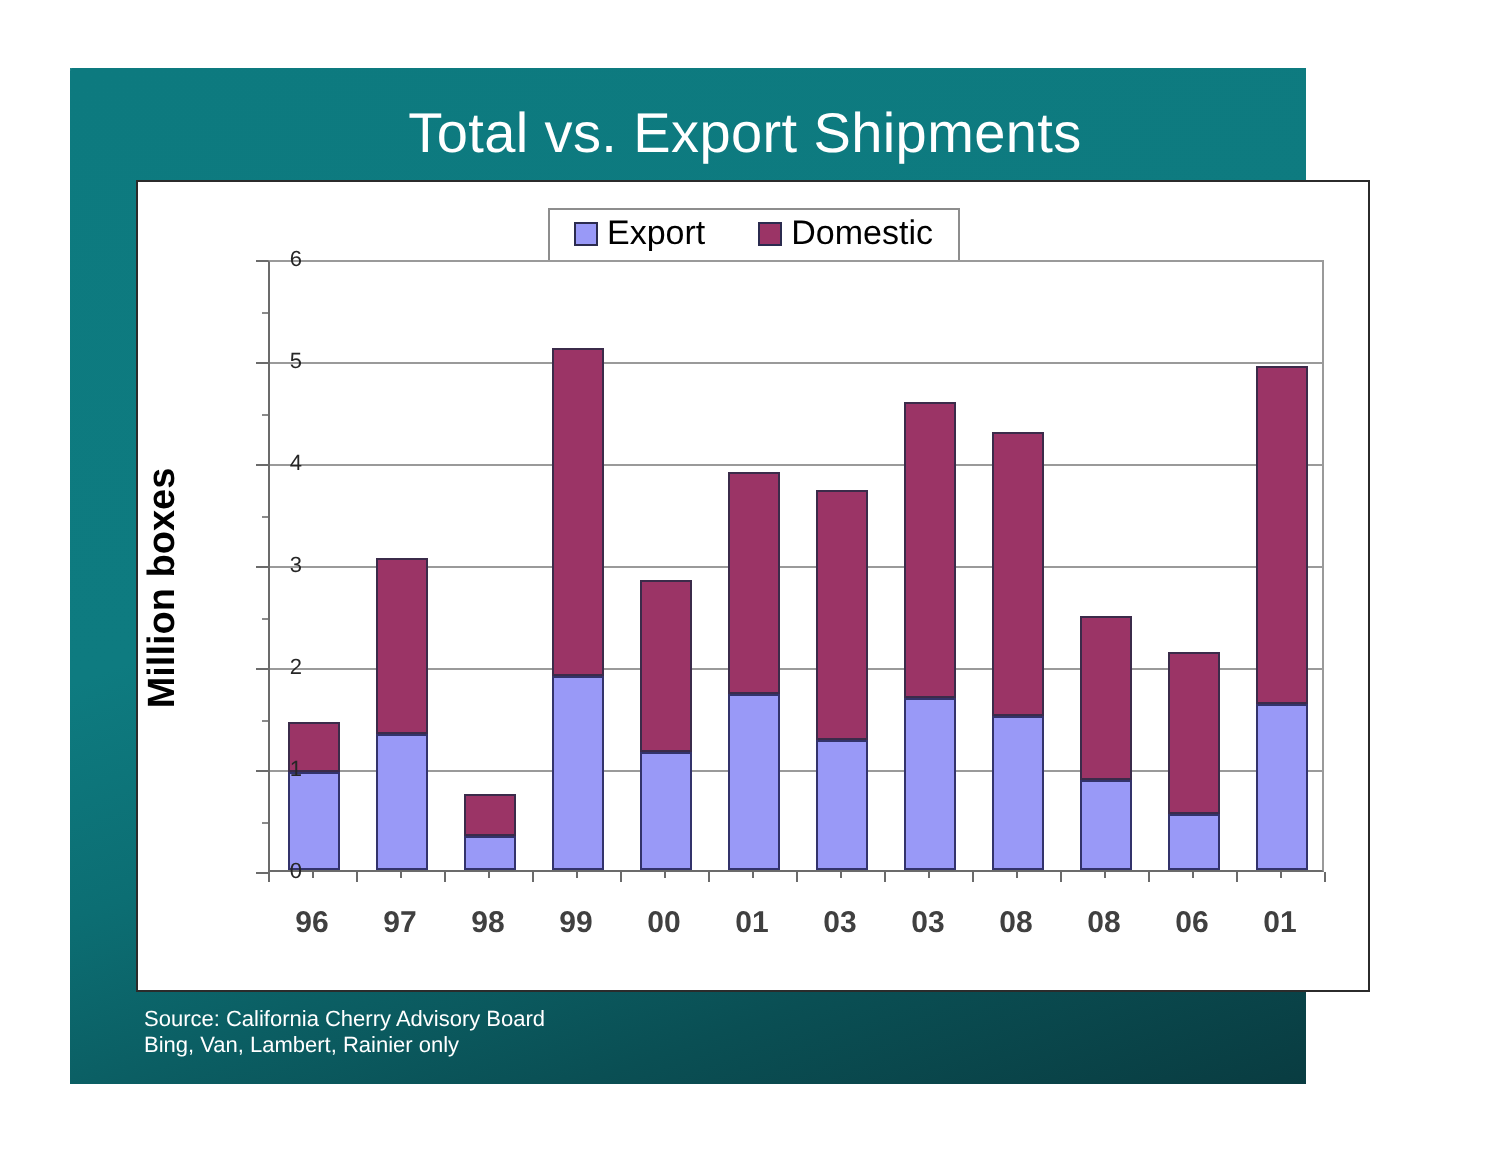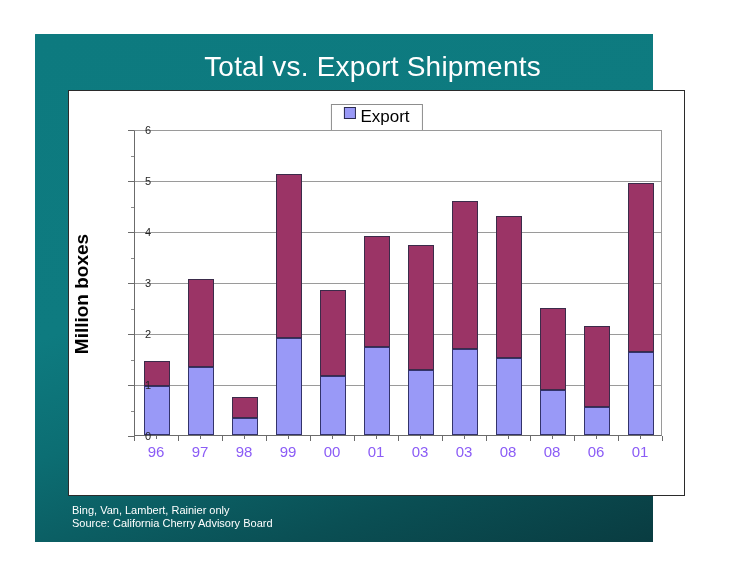--- a/index.html
+++ b/index.html
@@ -63,20 +63,21 @@
     border: 1px solid #8d8d8d;
     background: #ffffff;
     padding: 2px 12px 3px 12px;
     display: flex;
     align-items: center;
     gap: 26px;
     white-space: nowrap;
   }
   .legend-entry {
     display: flex;
+    align-items: center;
     gap: 5px;
     font-size: 17px;
     color: #000000;
     line-height: 20px;
   }
   .legend-swatch {
     width: 10px;
     height: 10px;
     border: 1px solid #2b2b4f;
     display: inline-block;
@@ -165,25 +166,25 @@
   
   .xtick-mark {
     position: absolute;
     top: 345px;
     width: 1px;
     height: 5px;
     background: #6b6b6b;
   }
   .xtick-label {
     position: absolute;
-    top: 352px;
+    top: 362px;
     transform: translateX(-50%);
     font-size: 15px;
-    font-weight: normal;
-    color: #8b5cf6;
+    font-weight: bold;
+    color: #404040;
     white-space: nowrap;
   }
 
   
   #footer {
     position: absolute;
     left: 37px;
     top: 470px;
     color: #ffffff;
     font-size: 11px;
@@ -197,20 +198,24 @@
 <div id="slide">
 
   <div id="slide-title">Total vs. Export Shipments</div>
 
   <div id="chart-panel">
 
     <div id="legend">
         <div class="legend-entry">
           <span class="legend-swatch" style="background: rgb(153, 153, 247);"></span>
           <span>Export</span>
+        </div>
+        <div class="legend-entry">
+          <span class="legend-swatch" style="background: rgb(155, 52, 102);"></span>
+          <span>Domestic</span>
         </div>
       </div>
 
     <div id="plot-wrap">
       <div id="yaxis-title">Million boxes</div>
       <div id="plot">
           <div class="gridline" style="top: 254px;"></div>
           <div class="gridline" style="top: 203px;"></div>
           <div class="gridline" style="top: 152px;"></div>
           <div class="gridline" style="top: 101px;"></div>
@@ -320,17 +325,17 @@
         <div class="xtick-mark" style="left: 395px; height: 3px;"></div>
         <div class="xtick-mark" style="left: 439px; height: 3px;"></div>
         <div class="xtick-mark" style="left: 483px; height: 3px;"></div>
         <div class="xtick-mark" style="left: 527px; height: 3px;"></div>
         <div class="xtick-mark" style="left: 571px; height: 3px;"></div>
       </div>
 
   </div>
 
   <div id="footer">
+    <div>Source: California Cherry Advisory Board</div>
     <div>Bing, Van, Lambert, Rainier only</div>
-    <div>Source: California Cherry Advisory Board</div>
   </div>
 
 </div>
 
 </body></html>

